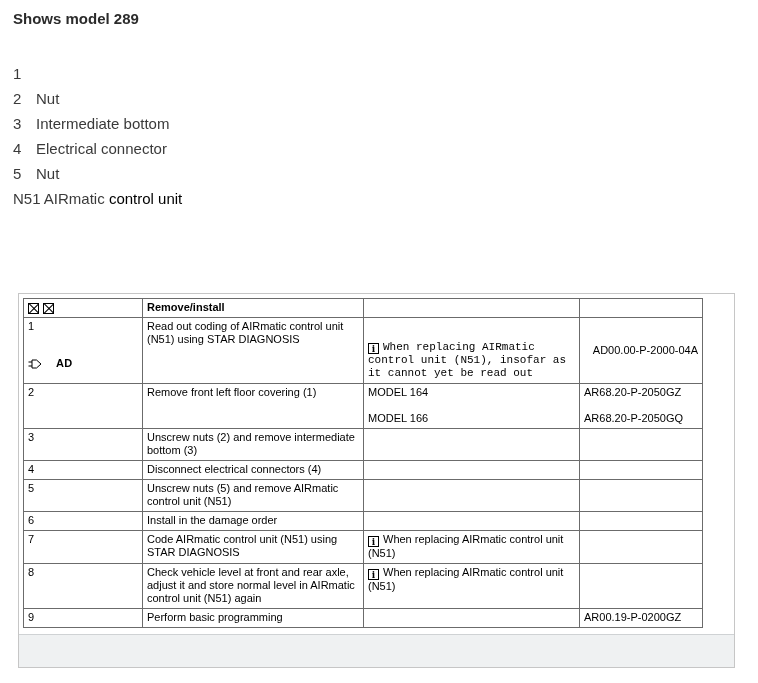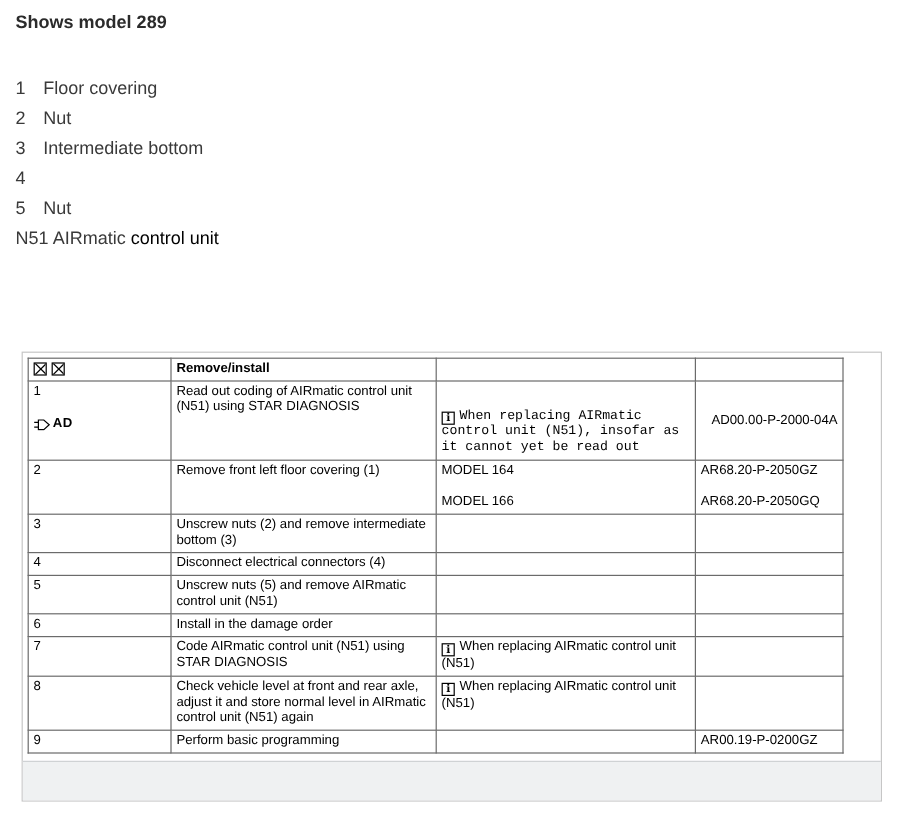--- a/index.html
+++ b/index.html
@@ -79,21 +79,21 @@
     display: inline-block; width: 11px; height: 11px;
     border: 1px solid #000; border-radius: 50%;
     position: relative; vertical-align: middle;
   }
   .esd-icon::before {
     content: ""; position: absolute; left: 3px; top: 2px;
     width: 4px; height: 6px; background: #000; border-radius: 1px;
     transform: rotate(18deg);
   }
 
-  .sd-symbol { margin-top: 14px; display: flex; align-items: center; gap: 2px; }
+  .sd-symbol { margin-top: 24px; display: flex; align-items: center; gap: 14px; }
   .sd-symbol b { font-size: 11px; letter-spacing: .3px; }
 
   .info-icon {
     display: inline-block; width: 11px; height: 11px;
     border: 1px solid #000; text-align: center;
     font: bold 9px/11px "DejaVu Serif", serif;
     margin-right: 4px; vertical-align: -2px;
   }
   .info-icon::before { content: "i"; }
   .note-wrap { display: block; }
@@ -112,32 +112,32 @@
 </style>
 </head>
 <body>
 
 <div class="top-block">
   <div class="doc-title">Shows model 289</div>
 
   <div class="legend">
     <div class="legend-row">
       <span class="legend-num">1</span>
-      <span>Floor covering</span>
     </div>
     <div class="legend-row">
       <span class="legend-num">2</span>
       <span>Nut</span>
     </div>
     <div class="legend-row">
       <span class="legend-num">3</span>
       <span>Intermediate bottom</span>
     </div>
     <div class="legend-row">
       <span class="legend-num">4</span>
+      <span>Electrical connector</span>
     </div>
     <div class="legend-row">
       <span class="legend-num">5</span>
       <span>Nut</span>
     </div>
   </div>
 
   <div class="component-line">
     <span>N51 AIRmatic </span><a>control unit</a>
   </div>

